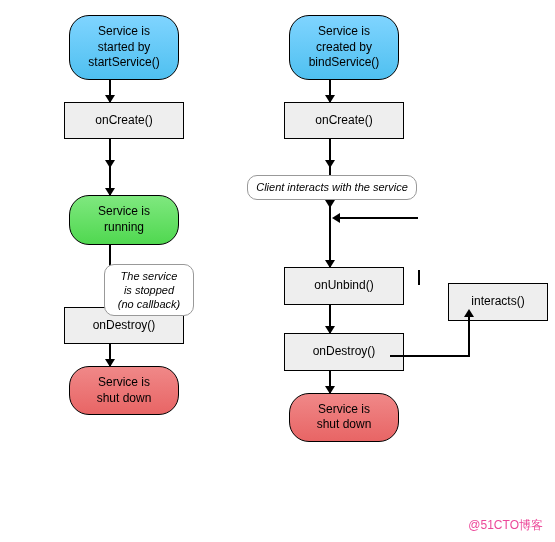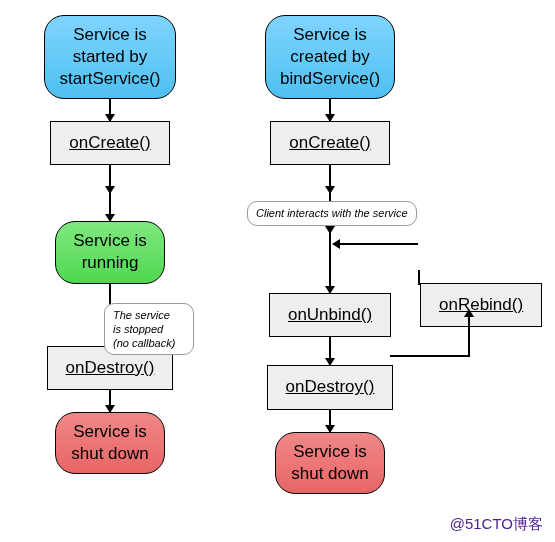--- a/index.html
+++ b/index.html
@@ -1,33 +1,33 @@
 <!DOCTYPE html>
 <html><head>
 <meta charset="utf-8">
 <style>
 * { box-sizing: border-box; margin: 0; padding: 0; }
 body { font-family: Arial, sans-serif; background: #ffffff; width: 555px; height: 542px; position: relative; }
 .diagram { display: flex; gap: 60px; padding: 15px 30px; }
 .column { display: flex; flex-direction: column; align-items: center; position: relative; }
-.node { border: 1px solid #000; text-align: center; display: flex; align-items: center; justify-content: center; font-size: 17px; line-height: 1.3; background: #eeeeee; }
+.node { border: 1px solid #000; text-align: center; display: flex; align-items: center; justify-content: center; font-size: 12px; line-height: 1.3; background: #eeeeee; margin-left: 28px; }
 .rounded { border-radius: 20px; padding: 8px 14px; min-width: 110px; }
-.rect { padding: 10px 18px; min-width: 120px; text-decoration: underline; }
+.rect { padding: 10px 18px; min-width: 120px; }
 .start { background: linear-gradient(#7fd4ff, #4fc0f0); }
 .running { background: linear-gradient(#7fe87f, #50d850); }
 .end { background: linear-gradient(#f08888, #e86565); }
 .arrow { width: 2px; background: #000; position: relative; }
 .arrow::after { content: ''; position: absolute; bottom: -1px; left: -4px; border-left: 5px solid transparent; border-right: 5px solid transparent; border-top: 8px solid #000; }
-.label { font-style: italic; font-size: 11px; border: 1px solid #999; border-radius: 10px; padding: 4px 8px; background: #fff; text-align: left; line-height: 1.3; }
+.label { font-style: italic; font-size: 11px; border: 1px solid #999; border-radius: 10px; padding: 4px 8px; background: #fff; text-align: center; line-height: 1.3; }
 .label-attached { position: absolute; }
 .side-box { position: absolute; }
 .arrowhead { position: absolute; width: 0; height: 0; }
 .arrowhead.left { border-top: 5px solid transparent; border-bottom: 5px solid transparent; border-right: 8px solid #000; }
 .arrowhead.up { border-left: 5px solid transparent; border-right: 5px solid transparent; border-bottom: 8px solid #000; }
-.watermark { position: absolute; bottom: 8px; right: 12px; color: #4c1d95; font-size: 15px; }
+.watermark { position: absolute; bottom: 8px; right: 12px; color: #ec4899; font-size: 12px; }
 </style>
 </head>
 <body>
 
 <div class="diagram">
 
   <div class="column" style="width:160px;">
     <div class="node rounded start">Service is<br>started by<br>startService()</div>
     <div class="arrow" style="height:22px;"></div>
     <div class="node rect">onCreate()</div>
@@ -57,21 +57,21 @@
 
       <div class="arrowhead left" style="top:6px; left:82px;"></div>
       <div style="position:absolute; top:10px; left:88px; width:80px; height:1.5px; background:#000;"></div>
     </div>
     <div class="node rect" style="position:relative;text-align:right;">onUnbind()</div>
     <div class="arrow" style="height:28px;"></div>
     <div class="node rect">onDestroy()</div>
     <div class="arrow" style="height:22px;"></div>
     <div class="node rounded end">Service is<br>shut down</div>
 
-    <div class="node rect side-box" style="top:268px; left:170px; min-width:100px;">onRebind()</div>
+    <div class="node rect side-box" style="top:268px; left:170px; min-width:100px;">interacts()</div>
 
     <div style="position:absolute; top:340px; left:140px; width:80px; height:1.5px; background:#000;"></div>
     <div style="position:absolute; top:300px; left:218px; width:1.5px; height:42px; background:#000;"></div>
     <div class="arrowhead up" style="top:294px; left:214px;"></div>
 
     <div style="position:absolute; top:255px; left:168px; width:1.5px; height:15px; background:#000;"></div>
   </div>
 
 </div>
 

